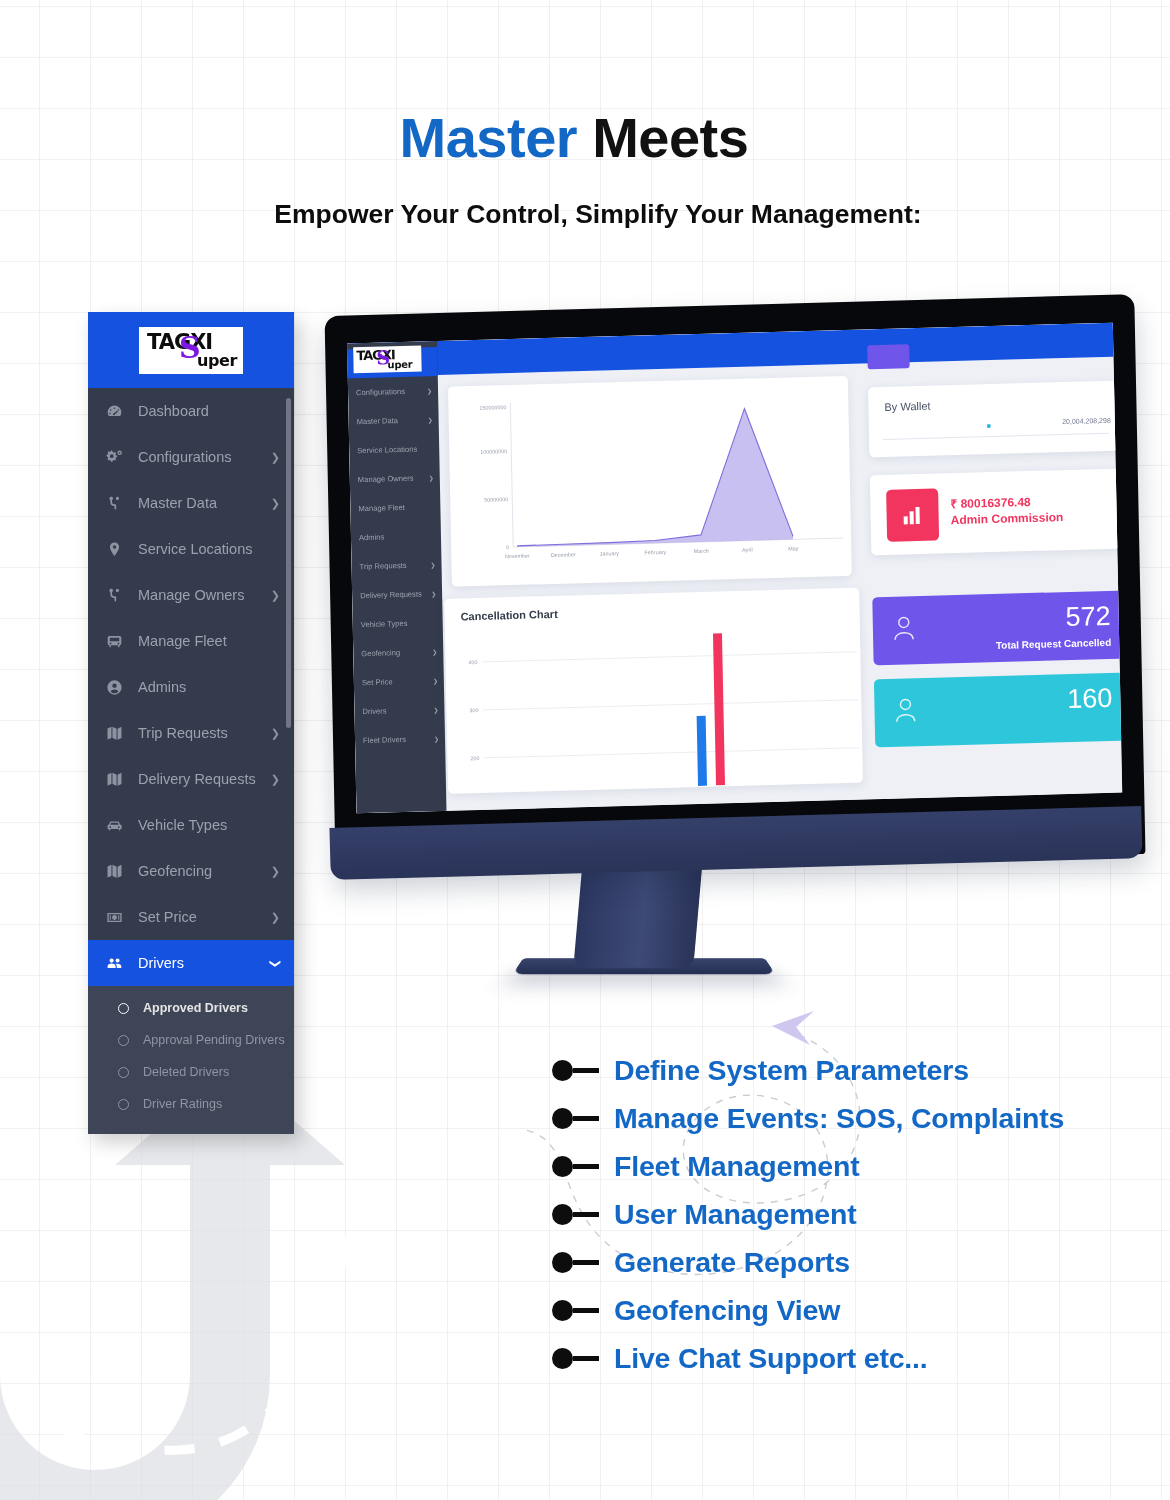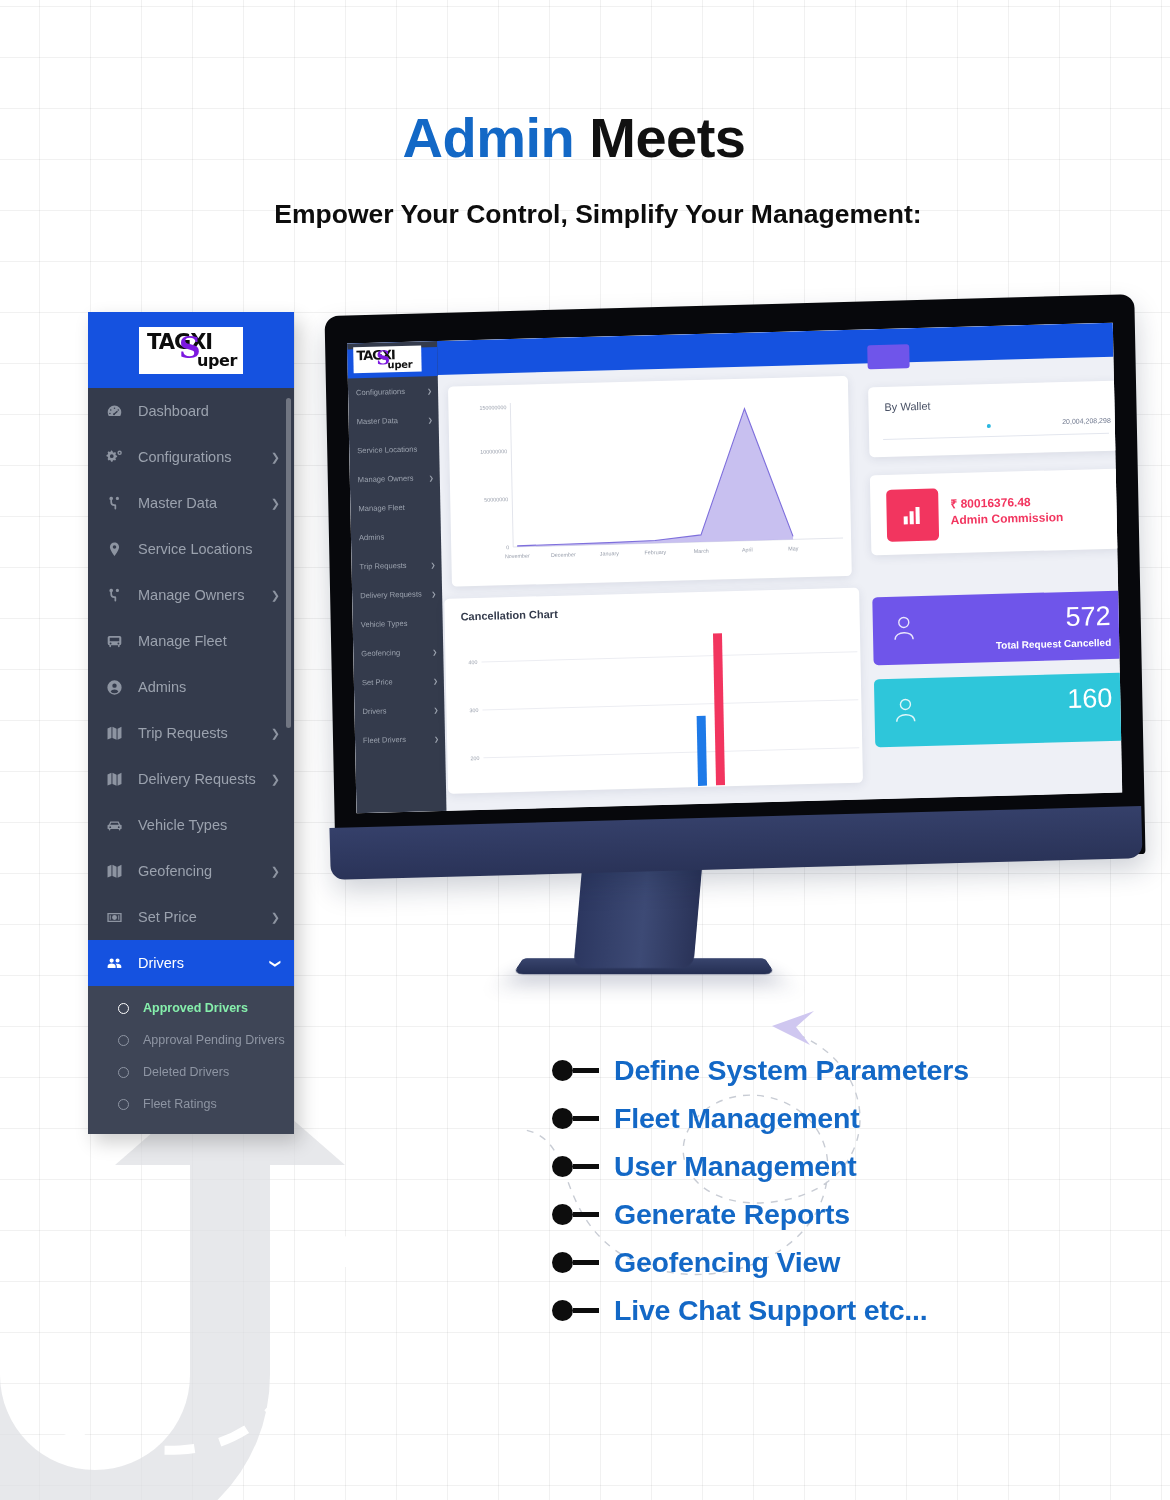--- a/index.html
+++ b/index.html
@@ -99,21 +99,21 @@
   .sb-sub{ background:#3e4556; padding:6px 0 14px 0; }
   .sb-sub-item{
     display:flex; align-items:center; height:32px;
     padding-left:30px; color:#8e95a3; font-size:12.5px;
     white-space:nowrap; overflow:hidden;
   }
   .sb-sub-item .dot{
     width:11px;height:11px;border-radius:50%;
     border:1.6px solid #8e95a3; margin-right:14px; flex:0 0 11px;
   }
-  .sb-sub-item.on{ color:#86efac; font-weight:bold; }
+  .sb-sub-item.on{ color:#e5e5e5; font-weight:bold; }
   .sb-sub-item.on .dot{ border-color:#ffffff; }
   .sb-scroll{
     position:absolute; right:3px; top:86px;
     width:5px; height:330px; border-radius:3px;
     background:rgba(255,255,255,.30);
   }
 
   
   .monitor{ position:absolute; left:330px; top:305px; z-index:8; }
   .mon-bezel{
@@ -239,21 +239,21 @@
 <div class="bg-grid"></div>
 
 <svg class="deco-arrow" viewBox="0 0 620 430">
   <path d="M30,20 L30,250 A175,175 0 0 0 380,250 L380,40 L455,40 L340,-60 L225,40 L300,40 L300,250 A95,95 0 0 1 110,250 L110,20 Z" fill="#dcdde1" opacity="0.75" transform="translate(10,40)"></path>
 </svg>
 <svg class="deco-dash" viewBox="0 0 620 430">
   <path d="M20,120 C60,300 180,370 300,365 C400,360 450,260 470,150" fill="none" stroke="#ffffff" stroke-width="9" stroke-dasharray="30 26" stroke-linecap="butt"></path>
 </svg>
 
 <h1 class="title">
-  <span class="accent">Admin</span><span> Meets</span>
+  <span class="accent">Master</span><span> Meets</span>
 </h1>
 <div class="subtitle">
   <div>Empower Your Control, Simplify Your Management:</div>
 </div>
 
 <div class="monitor">
   <div class="mon-base"></div>
   <div class="mon-neck"></div>
   <div class="mon-bezel">
     <div class="mon-screen">
@@ -549,21 +549,21 @@
         <div class="sb-sub-item">
       <span class="dot"></span>
       <span>Approval Pending Drivers</span>
     </div>
         <div class="sb-sub-item">
       <span class="dot"></span>
       <span>Deleted Drivers</span>
     </div>
         <div class="sb-sub-item">
       <span class="dot"></span>
-      <span>Fleet Ratings</span>
+      <span>Driver Ratings</span>
     </div>
       </div>
     </div>
   <div class="sb-scroll"></div>
 </div>
 
 <svg class="dash-curve" width="470" height="420" viewBox="0 0 470 420">
   <path d="M330,30 C430,60 430,180 330,200 C240,218 200,150 250,110 C300,72 390,110 370,190 C350,270 230,300 160,250 C100,206 120,140 70,130" fill="none" stroke="#c8ccd4" stroke-width="1.4" stroke-dasharray="7 7"></path>
 </svg>
 
@@ -578,44 +578,51 @@
           <span class="knob"></span>
           <span class="stem"></span>
         </span>
       <span class="txt">Define System Parameters</span>
     </div>
       <div class="blt">
       <span class="mark">
           <span class="knob"></span>
           <span class="stem"></span>
         </span>
-      <span class="txt">Fleet Management</span>
+      <span class="txt">Manage Events: SOS, Complaints</span>
     </div>
       <div class="blt">
       <span class="mark">
           <span class="knob"></span>
           <span class="stem"></span>
         </span>
-      <span class="txt">User Management</span>
+      <span class="txt">Fleet Management</span>
     </div>
       <div class="blt">
       <span class="mark">
           <span class="knob"></span>
           <span class="stem"></span>
         </span>
-      <span class="txt">Generate Reports</span>
+      <span class="txt">User Management</span>
     </div>
       <div class="blt">
       <span class="mark">
           <span class="knob"></span>
           <span class="stem"></span>
         </span>
-      <span class="txt">Geofencing View</span>
+      <span class="txt">Generate Reports</span>
     </div>
       <div class="blt">
       <span class="mark">
           <span class="knob"></span>
           <span class="stem"></span>
         </span>
+      <span class="txt">Geofencing View</span>
+    </div>
+      <div class="blt">
+      <span class="mark">
+          <span class="knob"></span>
+          <span class="stem"></span>
+        </span>
       <span class="txt">Live Chat Support etc...</span>
     </div>
     </div>
 </div>
 
 </body></html>

